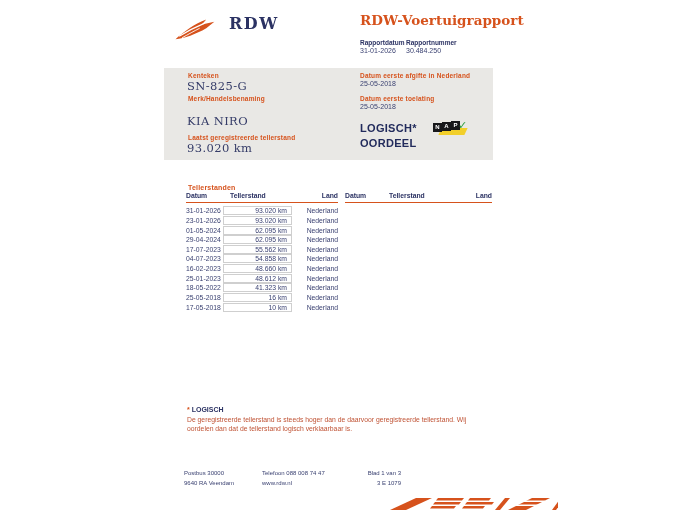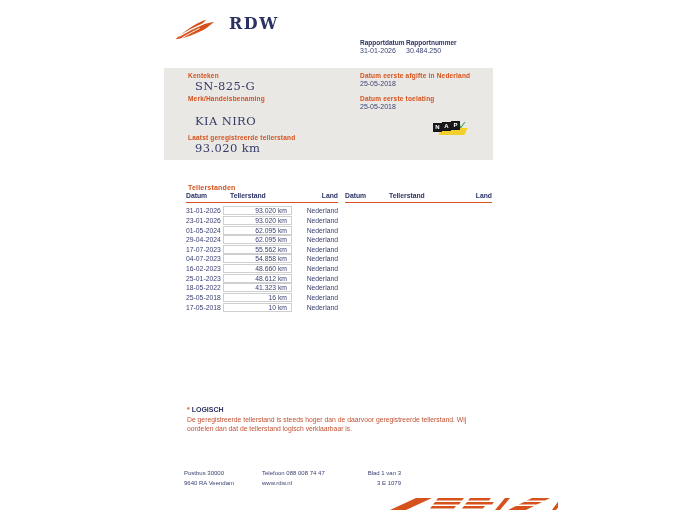--- a/index.html
+++ b/index.html
@@ -19,21 +19,21 @@
                font-weight:bold; font-size:13.5px; color:var(--orange,#d6521c); }
   .meta-label { font-size:6.5px; font-weight:bold; color:var(--navy,#2b3263); }
   .meta-value { font-size:7px; color:var(--text_navy,#3b4272); }
   .ml1 { left:360px; top:39px; } .mv1 { left:360px; top:47px; }
   .ml2 { left:406px; top:39px; } .mv2 { left:406px; top:47px; }
 
   
   .graybox { left:164px; top:68px; width:329px; height:92px; background:var(--box_bg,#e9e8e5); }
   .lbl { font-size:6.5px; font-weight:bold; color:var(--orange,#d6521c); letter-spacing:0.2px; }
   .val-lg { font-family:"DejaVu Serif","Liberation Serif",serif; font-size:11.5px;
-            color:#353c68; letter-spacing:0.4px;margin-left:8px; }
+            color:#353c68; letter-spacing:0.4px; }
   .val-sm { font-size:7px; color:var(--text_navy,#3b4272); }
   .kenteken-label  { left:188px; top:72px; }
   .kenteken-value  { left:187px; top:79px; }
   .merk-label      { left:188px; top:95px; }
   .merk-value      { left:187px; top:114px; }
   .teller-label    { left:188px; top:134px; }
   .teller-value    { left:187px; top:141px; }
   .afgifte-label   { left:360px; top:72px; }
   .afgifte-value   { left:360px; top:80px; }
   .toelating-label { left:360px; top:95px; }
@@ -86,39 +86,44 @@
 <body>
 
 <div id="page">
 
   <svg class="abs logo-wing" viewBox="0 0 60 34">
     <path fill="var(--orange,#d6521c)" d="M2,31 C14,20 28,10 44,4 L38,11 L55,7 L44,16 C30,24 14,30 2,31 Z"></path>
     <path stroke="#fff" stroke-width="1.6" fill="none" d="M7,27 C18,20 30,14 42,9"></path>
     <path stroke="#fff" stroke-width="1.2" fill="none" d="M11,29 C20,24 27,20 35,16"></path>
   </svg>
   <div class="abs logo-text">RDW</div>
+  <div class="abs doc-title">RDW-Voertuigrapport</div>
 
   <div class="abs meta-label ml1">Rapportdatum</div>
   <div class="abs meta-value mv1">31-01-2026</div>
   <div class="abs meta-label ml2">Rapportnummer</div>
   <div class="abs meta-value mv2">30.484.250</div>
 
   <div class="abs graybox"></div>
   <div class="abs lbl kenteken-label">Kenteken</div>
   <div class="abs val-lg kenteken-value">SN-825-G</div>
   <div class="abs lbl merk-label">Merk/Handelsbenaming</div>
   <div class="abs val-lg merk-value">KIA NIRO</div>
   <div class="abs lbl teller-label">Laatst geregistreerde tellerstand</div>
   <div class="abs val-lg teller-value">93.020 km</div>
 
   <div class="abs lbl afgifte-label">Datum eerste afgifte in Nederland</div>
   <div class="abs val-sm afgifte-value">25-05-2018</div>
   <div class="abs lbl toelating-label">Datum eerste toelating</div>
   <div class="abs val-sm toelating-value">25-05-2018</div>
 
+  <div class="abs oordeel">
+    <div>LOGISCH*</div>
+    <div>OORDEEL</div>
+  </div>
 
   <div class="abs nap">
     <div class="nap-yellow"></div>
     <span class="nap-sq" style="left:0;top:2px">N</span>
     <span class="nap-sq" style="left:9px;top:1px">A</span>
     <span class="nap-sq" style="left:18px;top:0">P</span>
     <span class="nap-check">✓</span>
   </div>
 
   <div class="abs lbl table-title">Tellerstanden</div>

